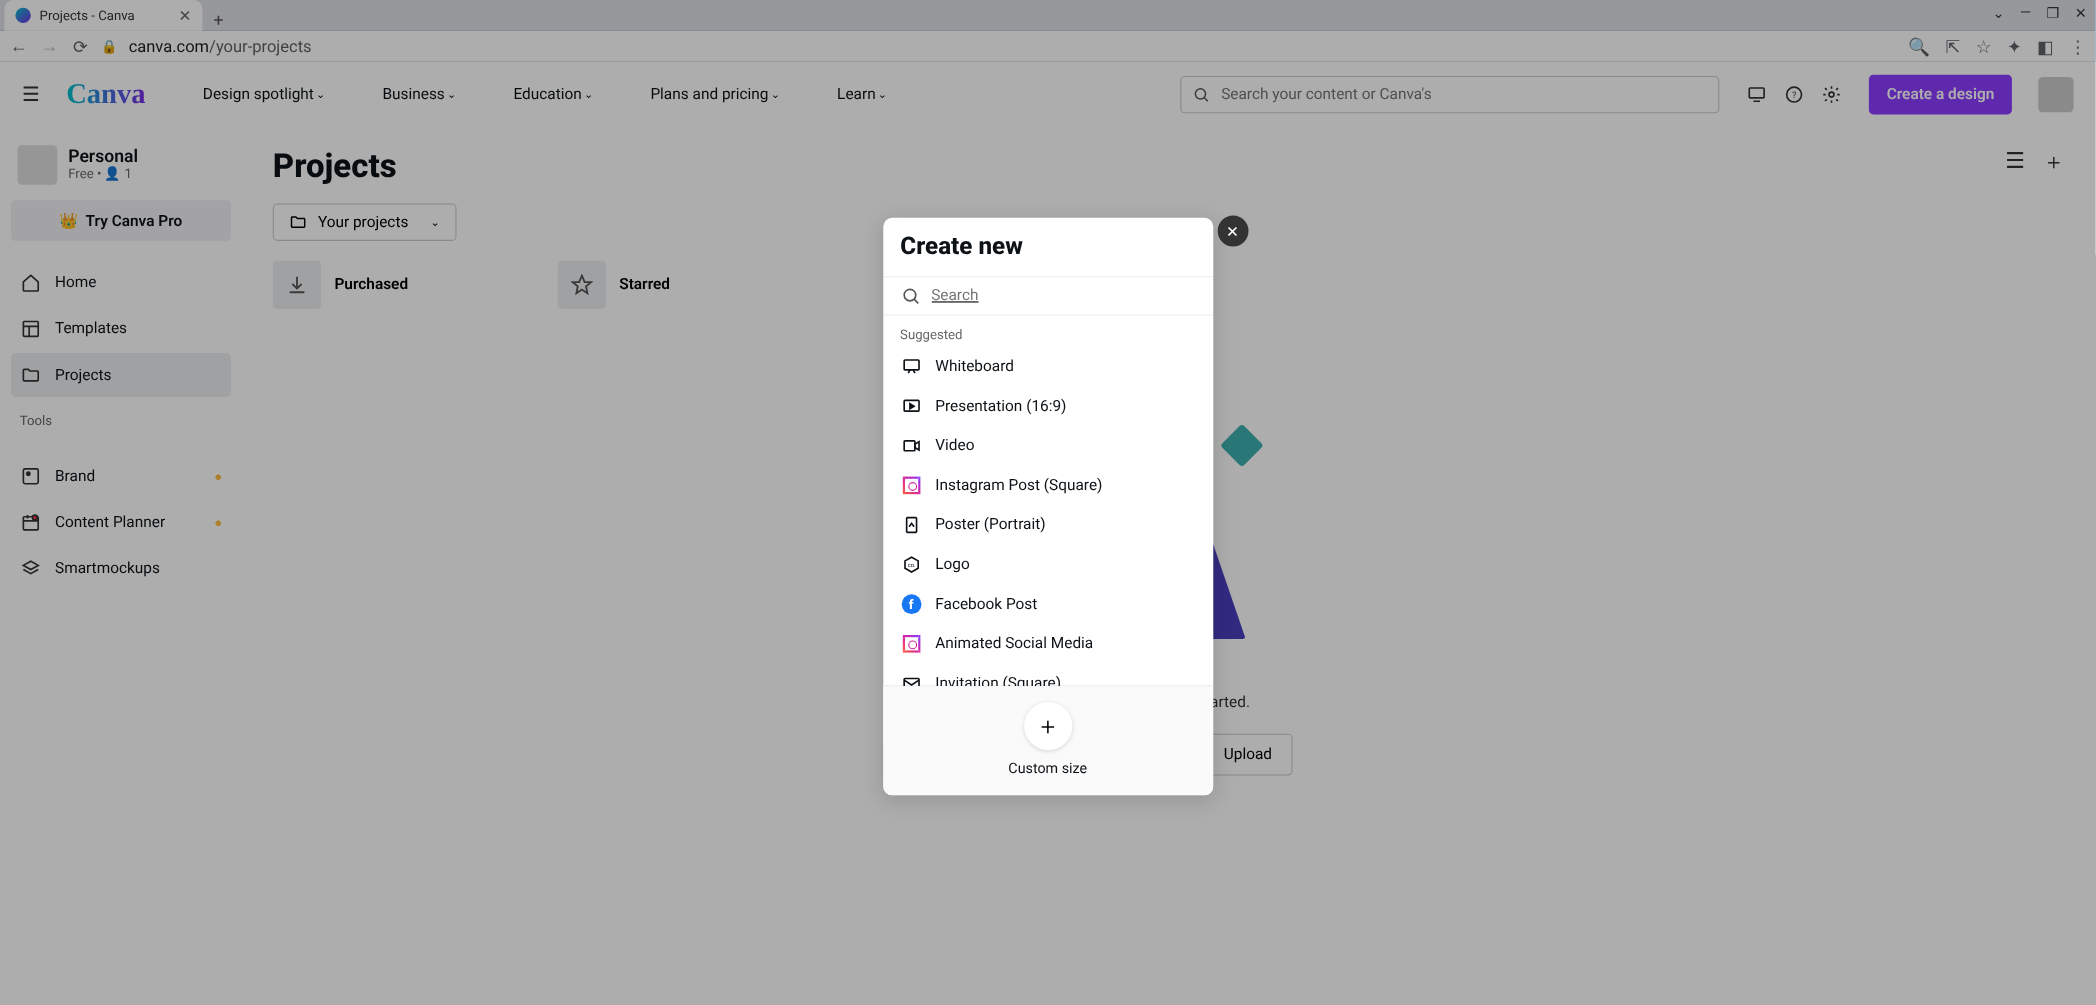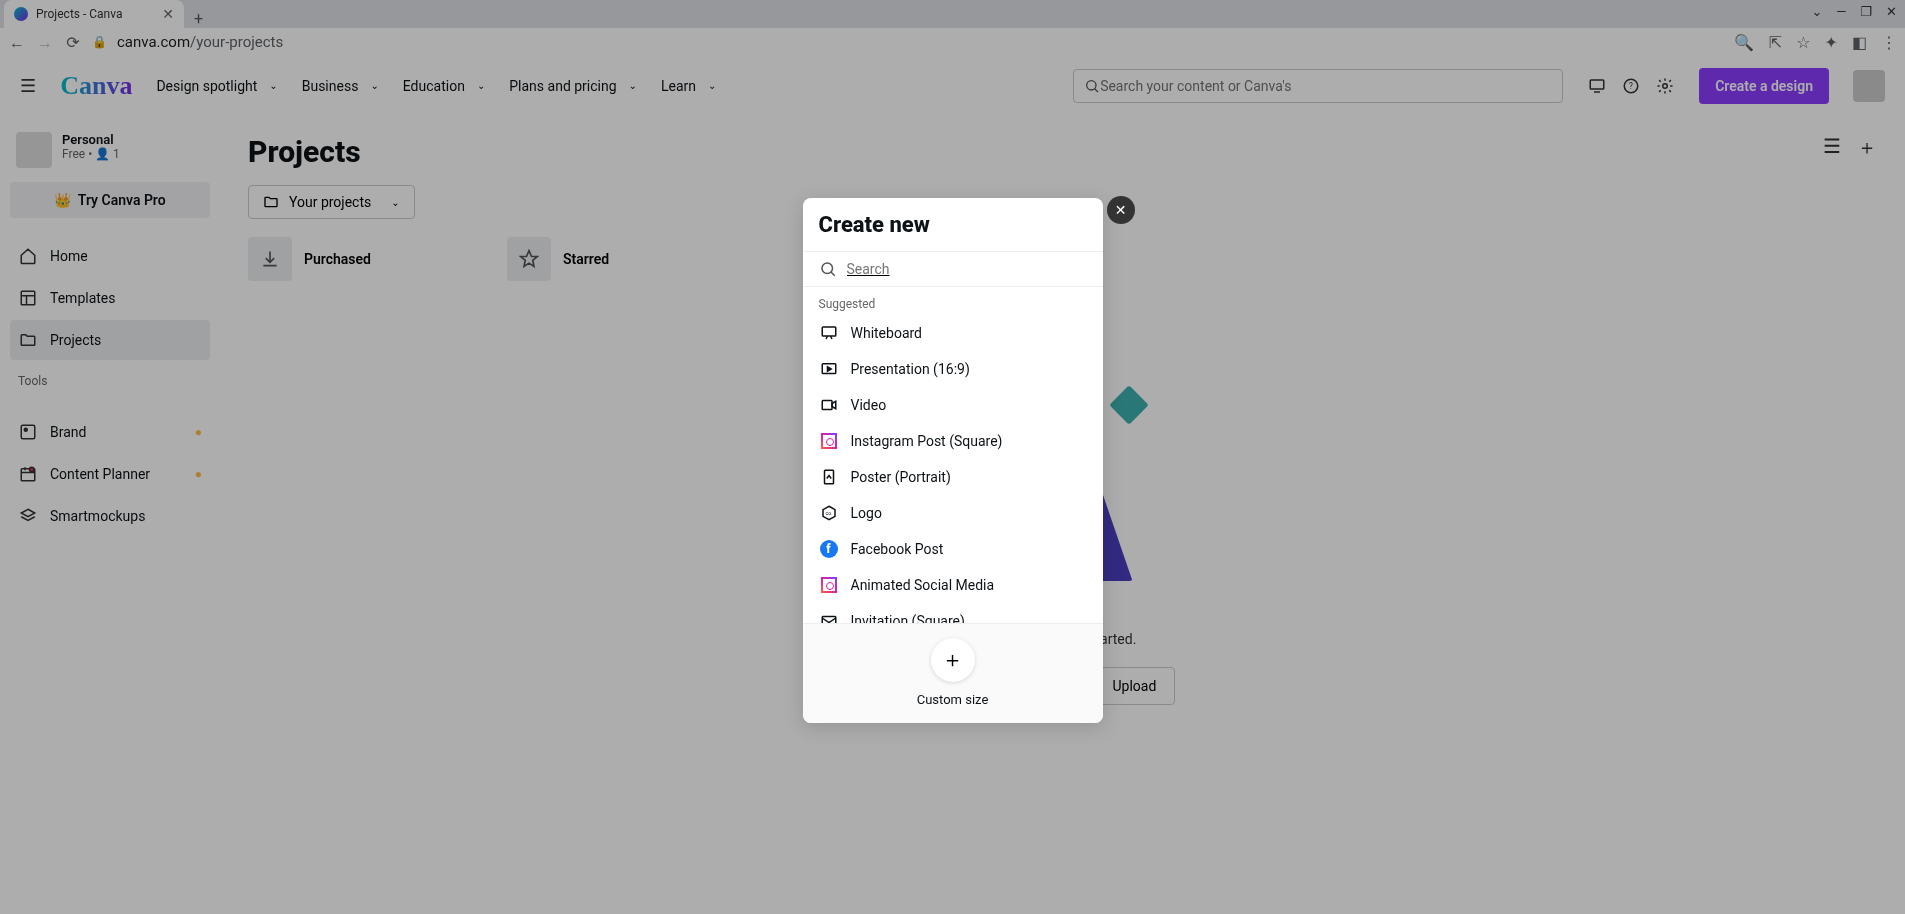--- a/index.html
+++ b/index.html
@@ -26,39 +26,39 @@
     .url-right span { cursor: pointer; }
     
     
     .app { position: absolute; top: 56px; left: 0; right: 0; bottom: 0; background: #fff; }
     
     
     .topbar { height: 60px; display: flex; align-items: center; padding: 0 20px; gap: 24px; border-bottom: 1px solid transparent; }
     .hamburger { cursor: pointer; color: #333; font-size: 18px; }
     .canva-logo { font-family: cursive; font-size: 26px; font-weight: 700; background: linear-gradient(90deg,#00c4cc 0%,#7d2ae8 100%); -webkit-background-clip: text; background-clip: text; color: transparent; cursor: pointer; }
     .top-nav { display: flex; gap: 24px; }
-    .top-nav-item { font-size: 14px; color: #0d1216; cursor: pointer; display: flex; align-items: center; gap: 12px; }
+    .top-nav-item { font-size: 14px; color: #0d1216; cursor: pointer; display: flex; align-items: center; gap: 2px; margin-left: 28px; }
     .caret { font-size: 10px; }
-    .search-box { margin-left: auto; width: 490px; height: 34px; border: 1px solid rgba(0,0,0,0.2); border-radius: 4px; display: flex; align-items: center; padding: 0 10px; }
+    .search-box { margin-left: auto; width: 490px; height: 34px; border: 1px solid rgba(0,0,0,0.2); border-radius: 4px; display: flex; align-items: center; padding: 0 10px; gap: 10px; }
     .search-box input { border: none; outline: none; flex: 1; font-size: 14px; background: transparent; }
     .search-icon-svg { color: #555; }
     .top-icons { display: flex; gap: 14px; align-items: center; color: #333; }
     .top-icon { cursor: pointer; width: 20px; height: 20px; display: flex; align-items: center; justify-content: center; }
     .create-btn { background: #8b3dff; color: #fff; border: none; border-radius: 4px; padding: 10px 16px; font-size: 14px; font-weight: 600; cursor: pointer; }
     .avatar-box { width: 32px; height: 32px; background: #ccc; border-radius: 4px; }
     
     
     .layout { display: flex; height: calc(100% - 60px); }
     
     
     .sidebar { width: 220px; padding: 12px 10px; }
     .account-block { display: flex; gap: 10px; padding: 4px 6px; margin-bottom: 10px; }
     .account-avatar { width: 36px; height: 36px; background: #ddd; border-radius: 4px; }
     .account-info { display: flex; flex-direction: column; }
-    .account-name { font-size: 13px; font-weight: 600; color: #0d1216; }
+    .account-name { font-size: 16px; font-weight: 600; color: #0d1216; }
     .account-meta { font-size: 12px; color: #666; }
     .try-pro-btn { width: 100%; background: #f0f0f4; border: none; border-radius: 4px; padding: 10px; font-size: 14px; font-weight: 600; color: #0d1216; cursor: pointer; display: flex; align-items: center; justify-content: center; gap: 6px; }
     .crown { color: #fdbc40; }
     .sidebar-nav { margin-top: 18px; display: flex; flex-direction: column; gap: 2px; }
     .sidebar-item { display: flex; align-items: center; gap: 12px; padding: 10px 8px; border-radius: 4px; font-size: 14px; color: #0d1216; cursor: pointer; }
     .sidebar-item.active { background: #eceef1; }
     .sidebar-icon { width: 20px; height: 20px; display: flex; align-items: center; justify-content: center; color: #333; }
     .sidebar-section-label { font-size: 12px; color: #666; padding: 14px 8px 6px; }
     .sidebar-badge { margin-left: auto; color: #fdbc40; font-size: 12px; }
     

